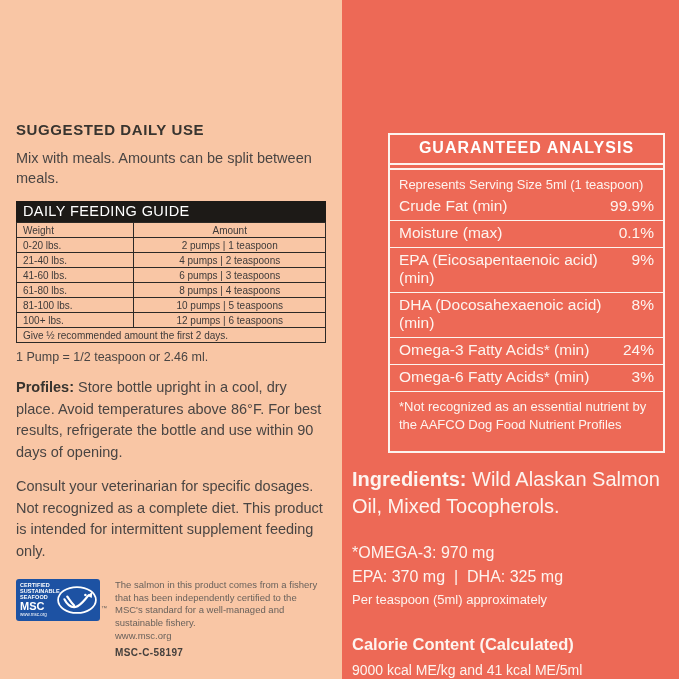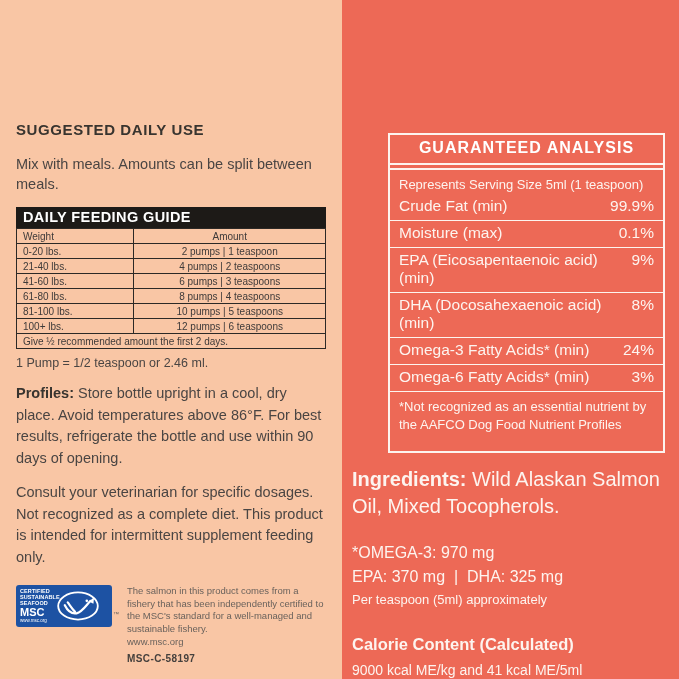--- a/index.html
+++ b/index.html
@@ -10,28 +10,28 @@
 
   
   .left-panel {
     width: 342px; height: 679px;
     background: #f9c6a5;
     padding: 121px 16px 0 16px;
     color: #3e3a39;
   }
   .sdu-title {
     font-size: 15px; font-weight: bold; letter-spacing: 0.6px;
-    color: #38342f; margin-bottom: 16px;
+    color: #38342f; margin-bottom: 10px;
   }
   .sdu-intro { font-size: 14.5px; line-height: 20px; color: #4a4543; }
 
   .fg-wrap { margin-top: 13px; }
   .fg-header {
     background: #1d1a17; color: #ffffff;
-    font-size: 14.5px; font-weight: bold; letter-spacing: 0.4px;
+    font-size: 14.5px; font-weight: normal; letter-spacing: 0.4px;
     padding: 2px 7px 3px 7px;
   }
   table.fg-table {
     width: 100%; border-collapse: collapse;
     font-size: 10px; color: #3e3a39;
   }
   table.fg-table th, table.fg-table td {
     border: 1.5px solid #2c2926; padding: 1.5px 6px;
   }
   table.fg-table th { font-weight: normal; }
@@ -39,21 +39,21 @@
   th.col-amount, td.cell-amount { text-align: center; }
   td.fg-footer-cell { text-align: left; }
 
   .pump-note { font-size: 12.5px; margin-top: 7px; color: #4a4543; }
 
   .body-para { font-size: 14.5px; line-height: 21.5px; color: #4a4543; margin-top: 13px; }
   .body-para strong { color: #38342f; }
 
   .msc-row { margin-top: 17px; display: flex; align-items: flex-start; }
   .msc-logo {
-    width: 96px; height: 42px; background: #1d52a3; border-radius: 3px;
+    width: 84px; height: 42px; background: #1d52a3; border-radius: 3px;
     display: flex; align-items: center; padding: 3px 2px 3px 4px;
     flex-shrink: 0; position: relative;
   }
   .msc-logo-textcol { width: 36px; color: #ffffff; }
   .msc-cert-line { font-size: 5.5px; font-weight: bold; line-height: 6px; letter-spacing: 0.1px; }
   .msc-brand { font-size: 11px; font-weight: bold; line-height: 11px; margin-top: 1px; }
   .msc-logo-url { font-size: 4.5px; line-height: 6px; }
   .msc-oval { width: 44px; height: 34px; }
   .msc-tm { font-size: 6px; color: #6a625c; margin: 26px 2px 0 1px; }
   .msc-text-block { margin-left: 6px; }

